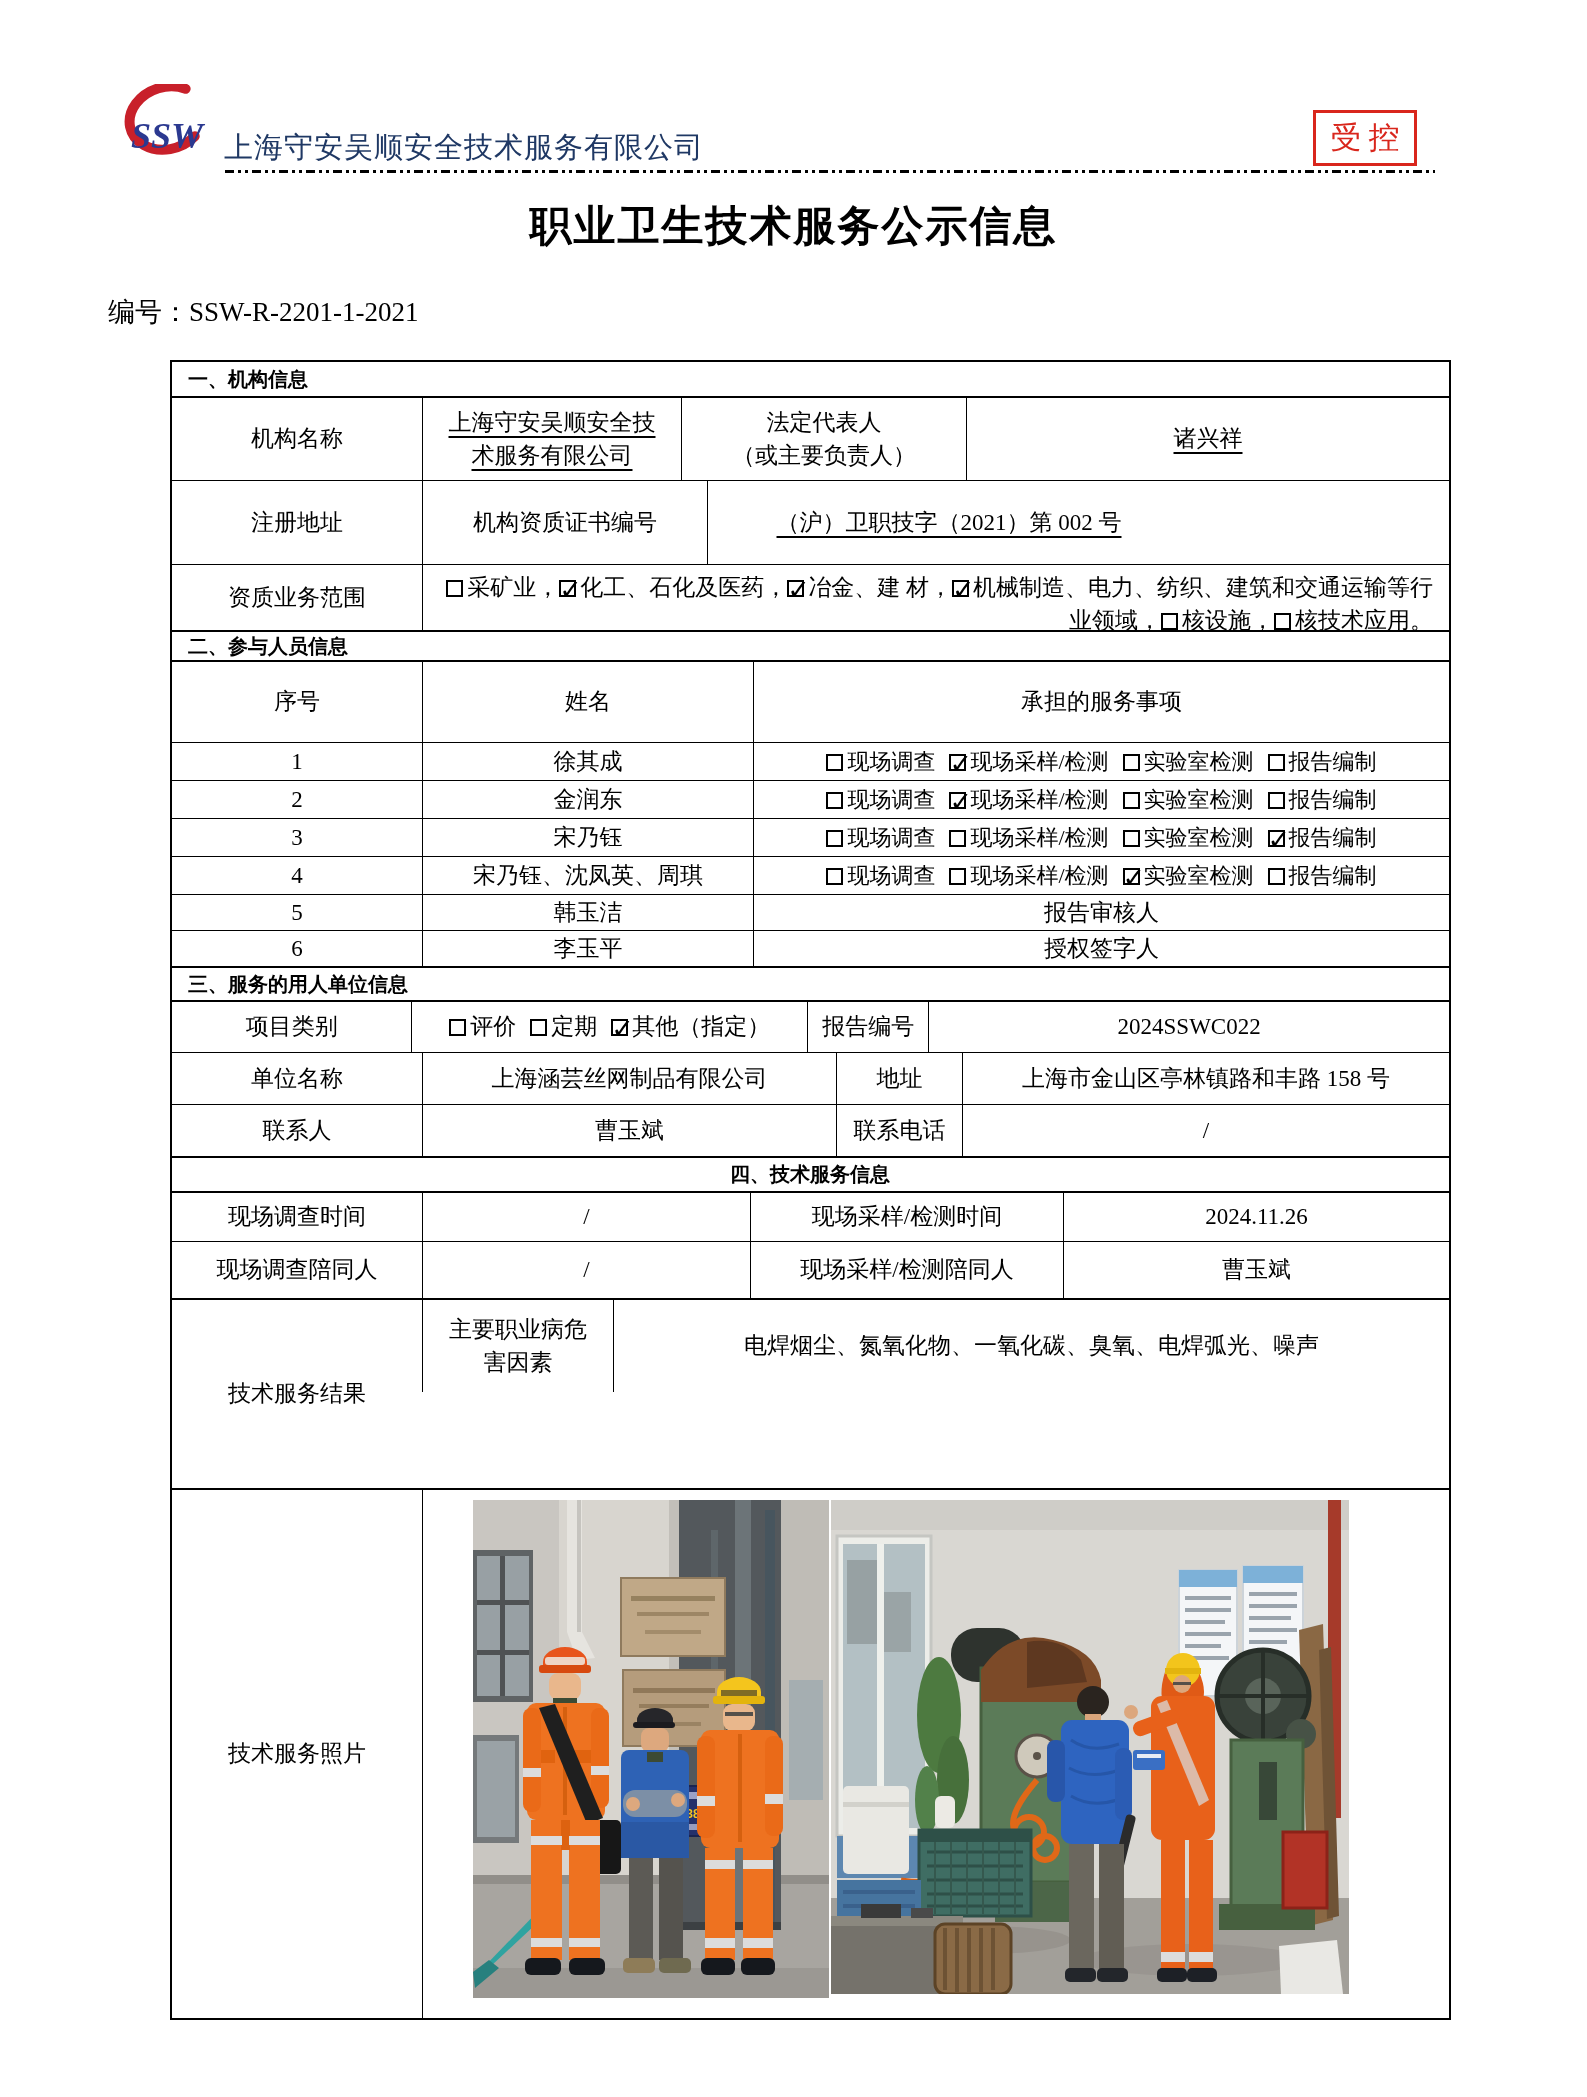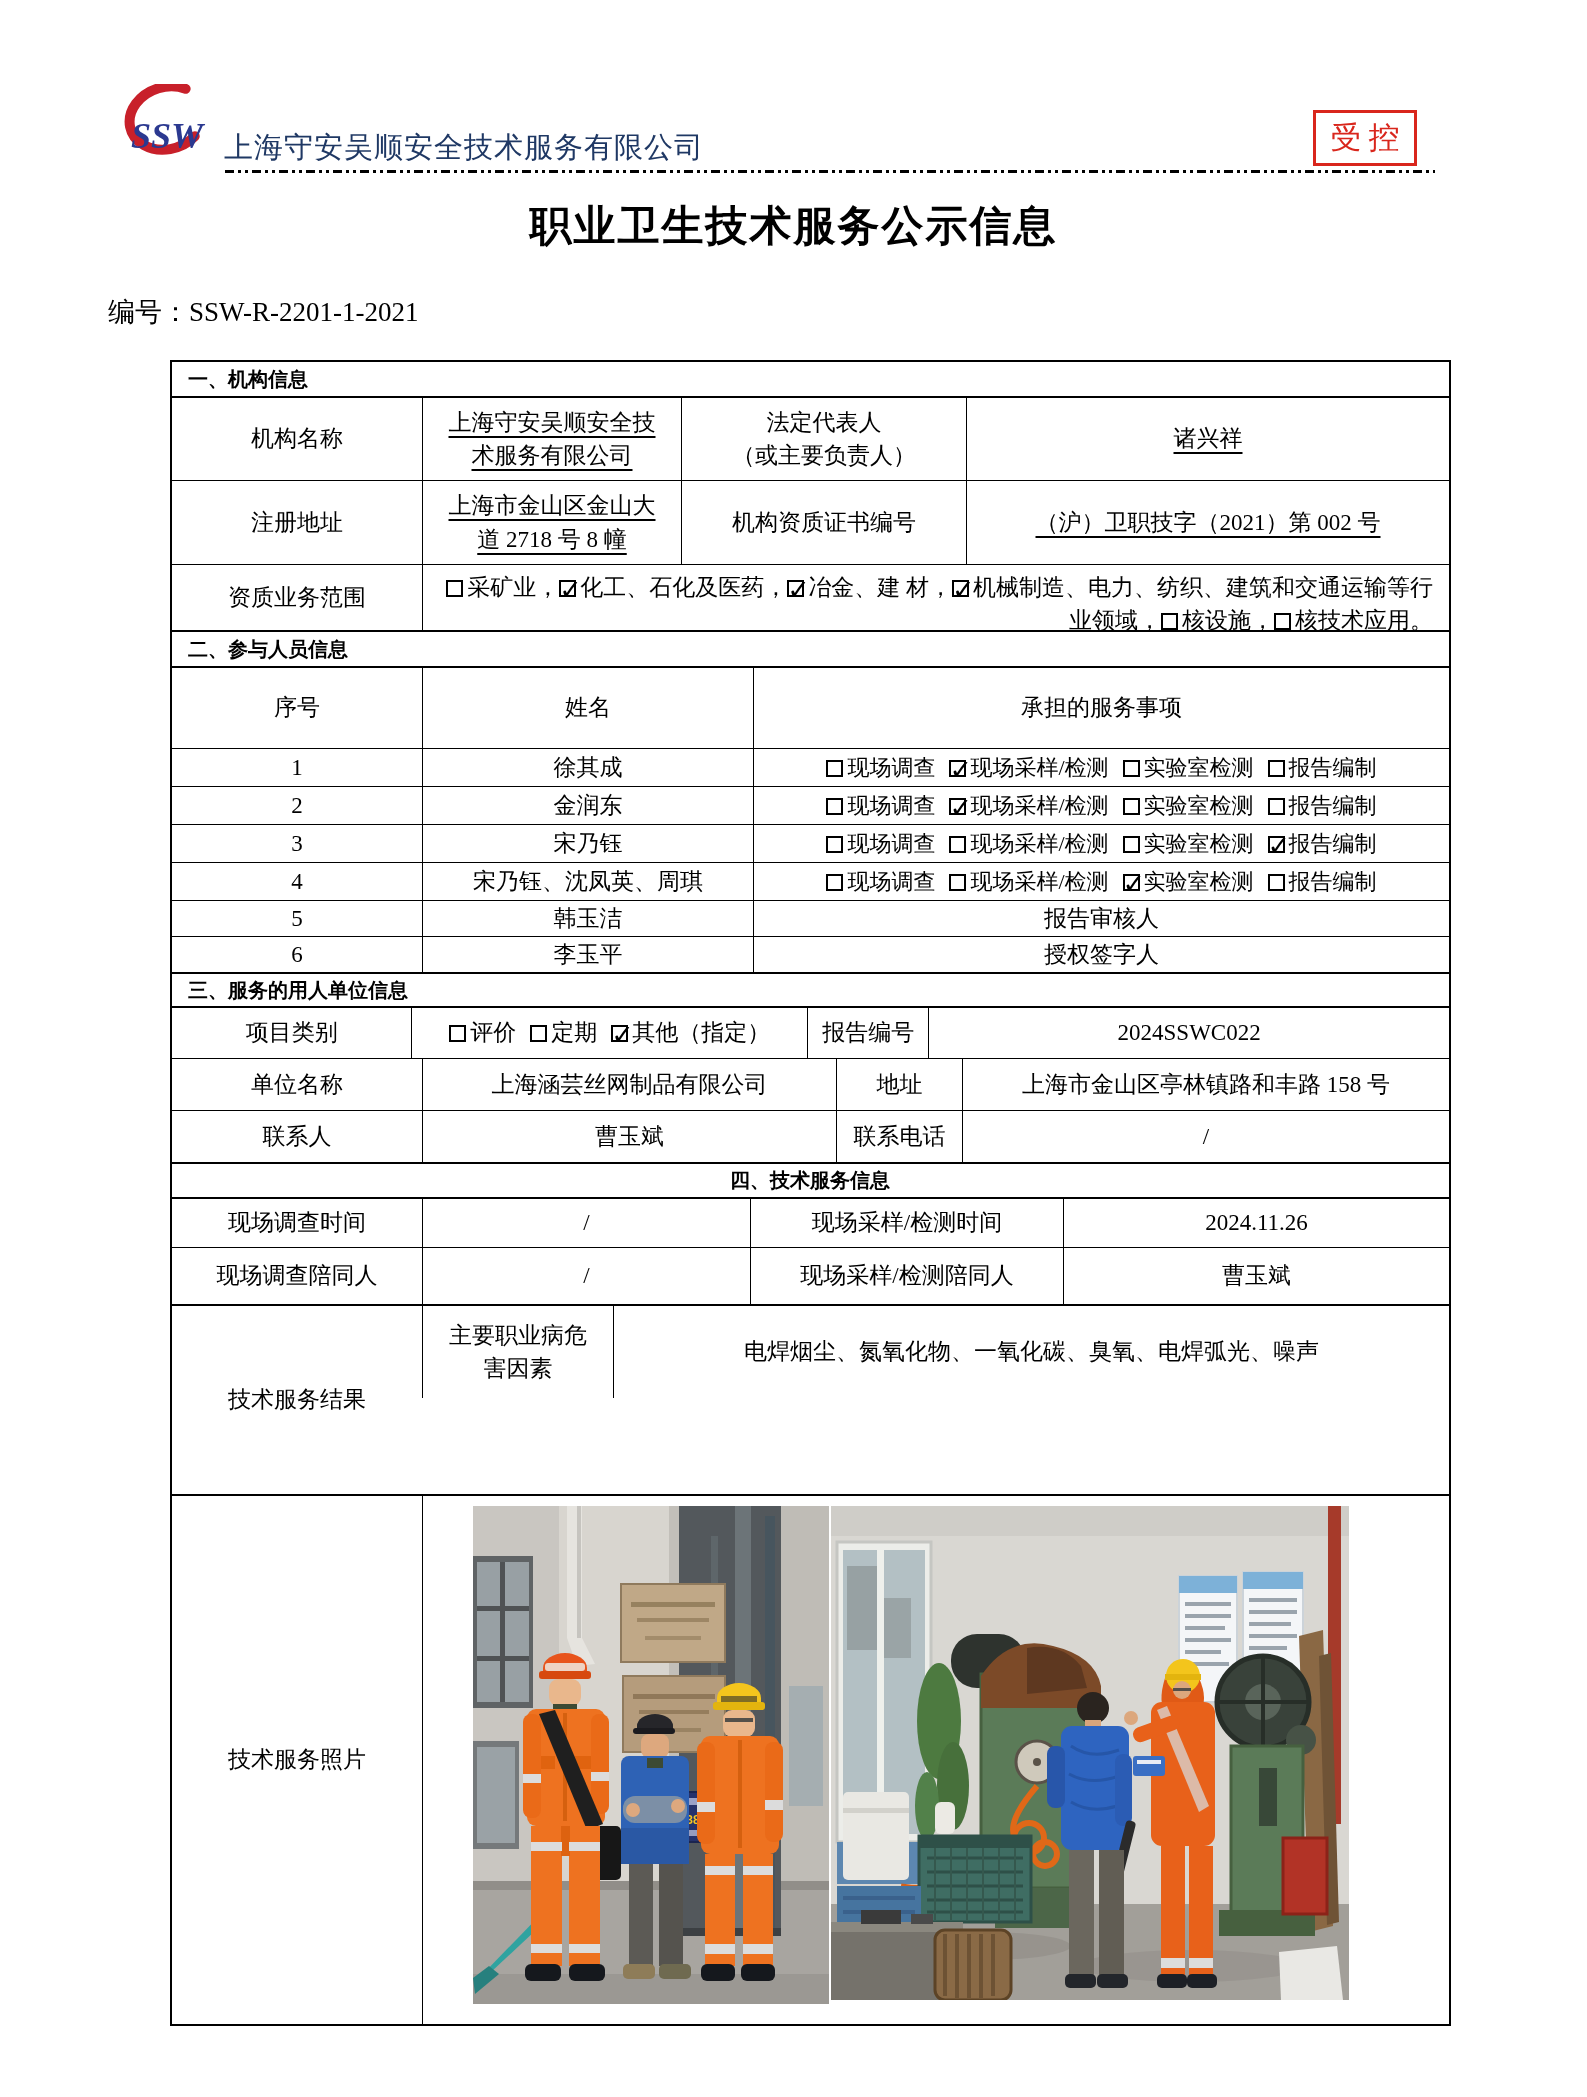--- a/index.html
+++ b/index.html
@@ -84,36 +84,33 @@
             <div>法定代表人</div>
             <div>（或主要负责人）</div>
           </div>
       </div>
       <div class="c" style="width:483px">
           <span class="u">诸兴祥</span>
         </div>
     </div>
     <div class="row" style="height:84px">
       <div class="c" style="width:250px">注册地址</div>
-      <div class="c" style="width:259px;padding:2px 18px">
-          <span class="u">上海市金山区金山大道 2718 号 8 幢</span>
-        </div>
       <div class="c" style="width:285px">机构资质证书编号</div>
       <div class="c" style="width:483px">
           <span class="u">（沪）卫职技字（2021）第 002 号</span>
         </div>
     </div>
     <div class="row" style="height:66px">
       <div class="c" style="width:250px">资质业务范围</div>
       <div class="c left scope" style="width:1027px;padding:2px 16px;display:block;padding-top:6px">
         <span class="grp"><span class="cb"></span><span class="scope-text">采矿业，</span></span><span class="grp"><span class="cb checked"></span><span class="scope-text">化工、石化及医药，</span></span><span class="grp"><span class="cb checked"></span><span class="scope-text">冶金、建 材，</span></span><span class="grp"><span class="cb checked"></span><span class="scope-text">机械制造、电力、纺织、建筑和交通运输等行业领域，</span></span><span class="grp"><span class="cb"></span><span class="scope-text">核设施，</span></span><span class="grp"><span class="cb"></span><span class="scope-text">核技术应用。</span></span>
       </div>
     </div>
 
-    <div class="row thick" style="height:36px">
+    <div class="row thick" style="height:30px">
         <div class="sec" style="width:1277px">二、参与人员信息</div>
       </div>
     <div class="row thick" style="height:82px">
       <div class="c" style="width:250px">序号</div>
       <div class="c" style="width:331px">姓名</div>
       <div class="c" style="width:696px">承担的服务事项</div>
     </div>
 
     <div class="row" style="height:38px">
       <div class="c" style="width:250px">1</div>

